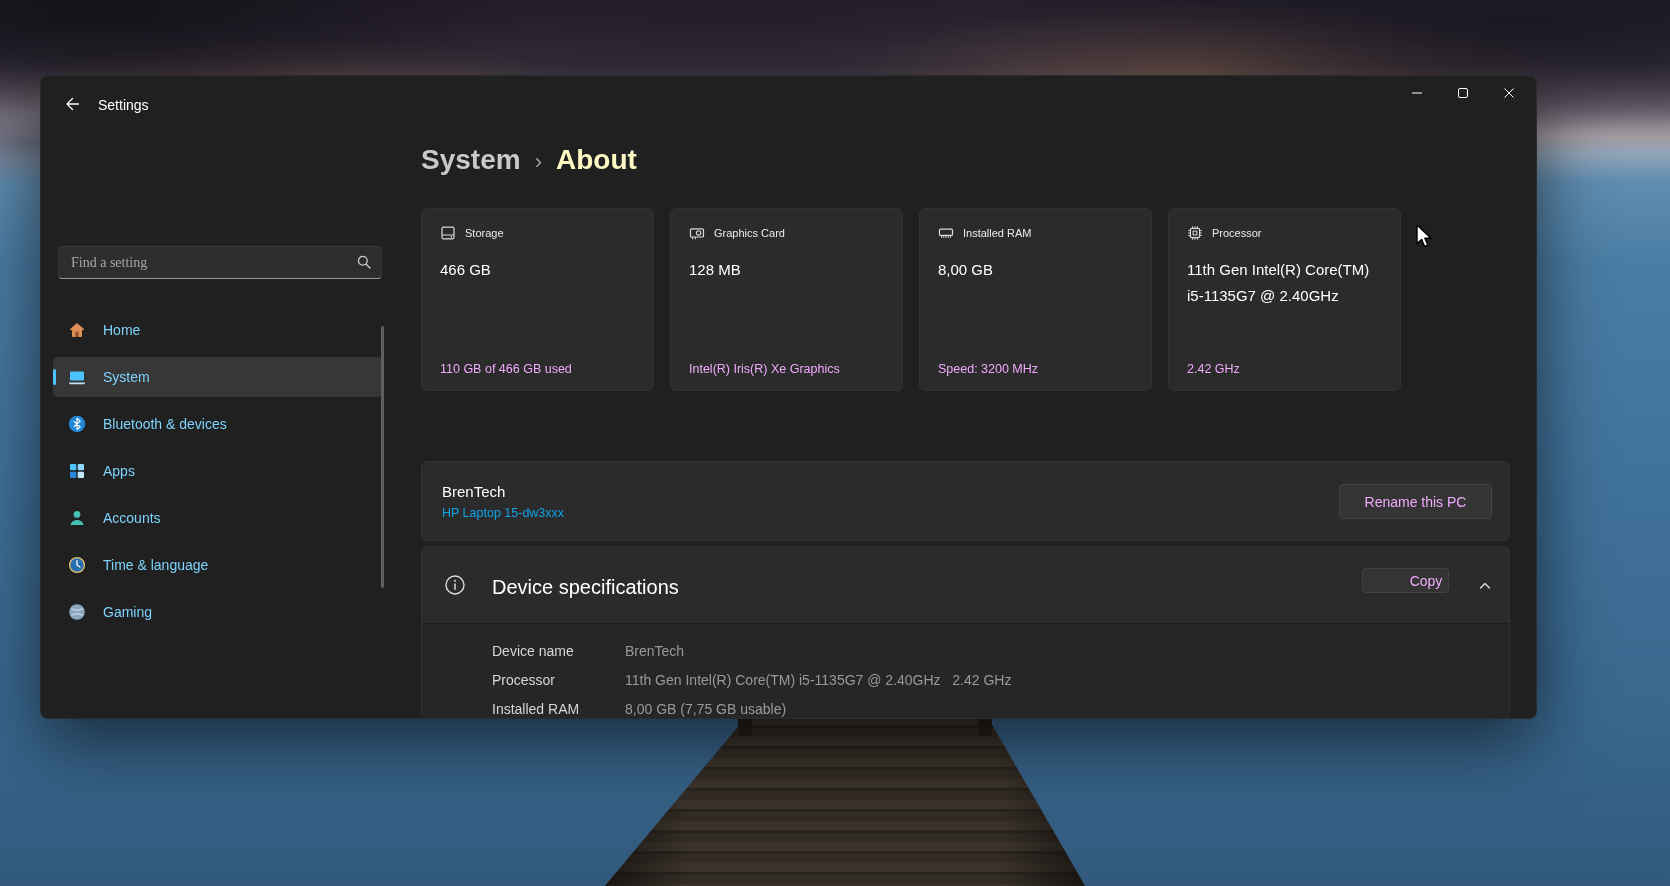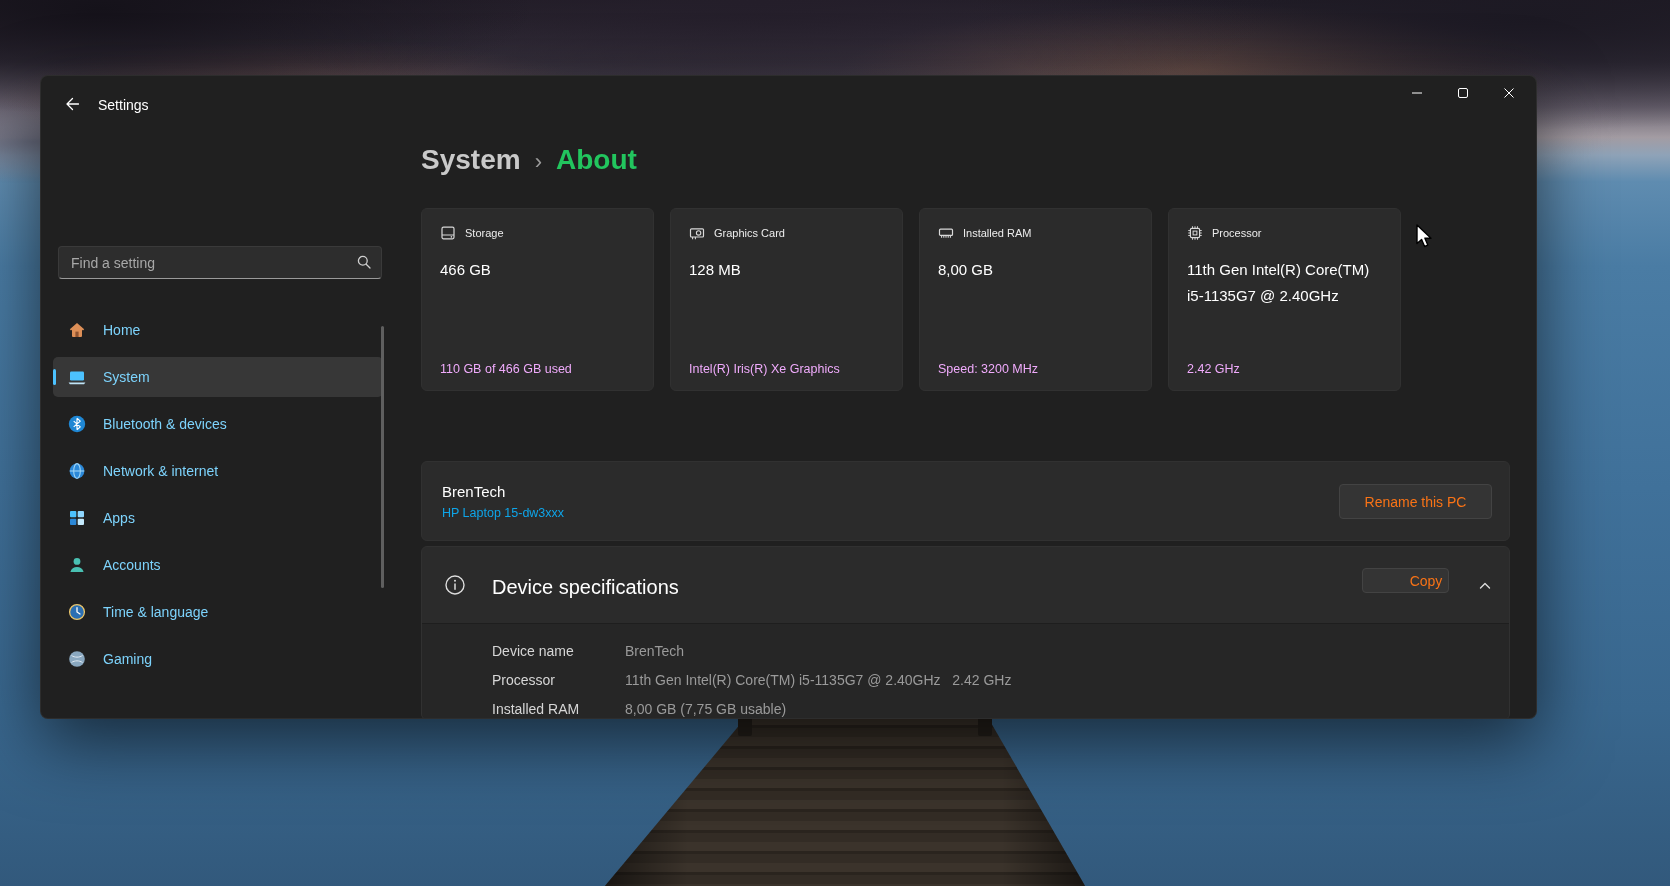--- a/index.html
+++ b/index.html
@@ -41,55 +41,55 @@
     display:flex; align-items:center; justify-content:center; }
   .app-title { position:absolute; left:57px; top:21px; font-size:14px; color:#ffffff; }
   .win-controls { position:absolute; right:4px; top:0; display:flex; }
   .win-btn { width:46px; height:34px; border:none; background:transparent; cursor:pointer;
     display:flex; align-items:center; justify-content:center; }
 
   
   .searchbox { position:absolute; left:17px; top:170px; width:324px; height:33px; }
   .searchbox input { width:100%; height:100%; background:#2d2d2d; border:1px solid #3a3a3a;
     border-bottom:1px solid #9a9a9a; border-radius:4px; padding:0 34px 0 12px;
-    color:#7dd3fc; font-size:14px; font-family:Liberation Sans, sans-serif; outline:none; }
+    color:#7dd3fc; font-size:14px; font-family:Liberation Serif, serif; outline:none; }
   .searchbox input::placeholder { color:#a8a8a8; }
   .searchbox .search-ic { position:absolute; right:10px; top:8px; }
 
   .nav { position:absolute; left:12px; top:234px; width:330px; }
   .nav-item { position:relative; height:40px; margin-bottom:7px; border-radius:5px;
     display:flex; align-items:center; padding-left:14px; cursor:pointer; }
   .nav-item.selected { background:#373737; }
   .nav-item.selected::before { content:""; position:absolute; left:0; top:12px; width:3px;
     height:16px; border-radius:2px; background:#4cc2ff; }
   .nav-icon { width:20px; height:20px; margin-right:16px; display:flex; align-items:center; justify-content:center; }
   .nav-label { color:#7dd3fc; font-size:14px; }
   .side-scrollbar { position:absolute; left:340px; top:250px; width:3px; height:262px;
     background:#5f5f5f; border-radius:2px; cursor:pointer; }
 
   
   .breadcrumb { position:absolute; left:380px; top:68px; font-size:28px; display:flex;
     align-items:center; gap:14px; }
   .crumb-parent { color:#c9c9c9; font-weight:600; cursor:pointer; }
   .crumb-sep { color:#9a9a9a; font-size:22px; padding-top:3px; }
-  .crumb-current { color:#22c55e; font-weight:700; }
+  .crumb-current { color:#fef9c3; font-weight:700; }
 
   .cards { position:absolute; left:380px; top:132px; display:flex; gap:16px; }
   .card { width:233px; height:183px; background:#2b2b2b; border:1px solid #313131;
     border-radius:6px; padding:16px 18px 14px 18px; display:flex; flex-direction:column; }
   .card-head { display:flex; align-items:center; gap:9px; }
   .card-title { color:#ececec; font-size:11px; }
   .card-value { margin-top:16px; color:#ffffff; font-size:15px; font-weight:400; line-height:26px; }
   .card-detail { margin-top:auto; color:#f0abfc; font-size:12.5px; }
 
   .device-bar { position:absolute; left:380px; top:385px; width:1089px; height:80px;
     background:#2b2b2b; border:1px solid #313131; border-radius:6px; }
   .device-name { position:absolute; left:20px; top:21px; color:#ffffff; font-size:15px; }
   .device-model { position:absolute; left:20px; top:44px; color:#0ea5e9; font-size:12.5px; }
-  .btn { background:#343434; border:1px solid #434343; border-radius:4px; color:#f97316;
+  .btn { background:#343434; border:1px solid #434343; border-radius:4px; color:#f0abfc;
     font-size:14px; font-family:inherit; cursor:pointer; }
   .rename-btn { position:absolute; left:917px; top:22px; width:153px; height:35px; }
 
   .specs-card { position:absolute; left:380px; top:470px; width:1089px; height:174px;
     background:#2b2b2b; border:1px solid #313131; border-radius:6px; overflow:hidden; }
   .specs-header { position:relative; height:76px; cursor:pointer; }
   .info-ic { position:absolute; left:21px; top:26px; }
   .specs-title { position:absolute; left:70px; top:29px; color:#ffffff; font-size:20px; }
   .copy-btn { position:absolute; left:940px; top:21px; width:87px; height:25px;padding-left:41px; }
   .chevron-btn { position:absolute; left:1048px; top:24px; width:30px; height:30px;
@@ -173,30 +173,20 @@
         <svg width="20" height="20" viewBox="0 0 20 20">
             <circle cx="10" cy="10" r="8.2" fill="#1f87d4"></circle>
             <path d="M10 4.3v11.4M10 4.3l3.3 2.8-6.6 5.8M10 15.7l3.3-2.8-6.6-5.8" stroke="#ffffff" stroke-width="1.2" fill="none" stroke-linejoin="round"></path>
           </svg>
       </span>
       <span class="nav-label">Bluetooth &amp; devices</span>
     </div>
     <div class="nav-item">
       <span class="nav-icon">
         <svg width="20" height="20" viewBox="0 0 20 20">
-            <circle cx="10" cy="10" r="7.4" fill="#2b88d8"></circle>
-            <ellipse cx="10" cy="10" rx="3.3" ry="7.4" fill="none" stroke="#9fd4f5" stroke-width="1.1"></ellipse>
-            <path d="M2.8 10h14.4" stroke="#9fd4f5" stroke-width="1.1"></path>
-          </svg>
-      </span>
-      <span class="nav-label">Network &amp; internet</span>
-    </div>
-    <div class="nav-item">
-      <span class="nav-icon">
-        <svg width="20" height="20" viewBox="0 0 20 20">
             <rect x="3" y="3" width="6.3" height="6.3" rx="1" fill="#4cc2ff"></rect>
             <rect x="10.7" y="3" width="6.3" height="6.3" rx="1" fill="#8fd7ff"></rect>
             <rect x="3" y="10.7" width="6.3" height="6.3" rx="1" fill="#2b88d8"></rect>
             <rect x="10.7" y="10.7" width="6.3" height="6.3" rx="1" fill="#c4e9fb"></rect>
           </svg>
       </span>
       <span class="nav-label">Apps</span>
     </div>
     <div class="nav-item">
       <span class="nav-icon">

